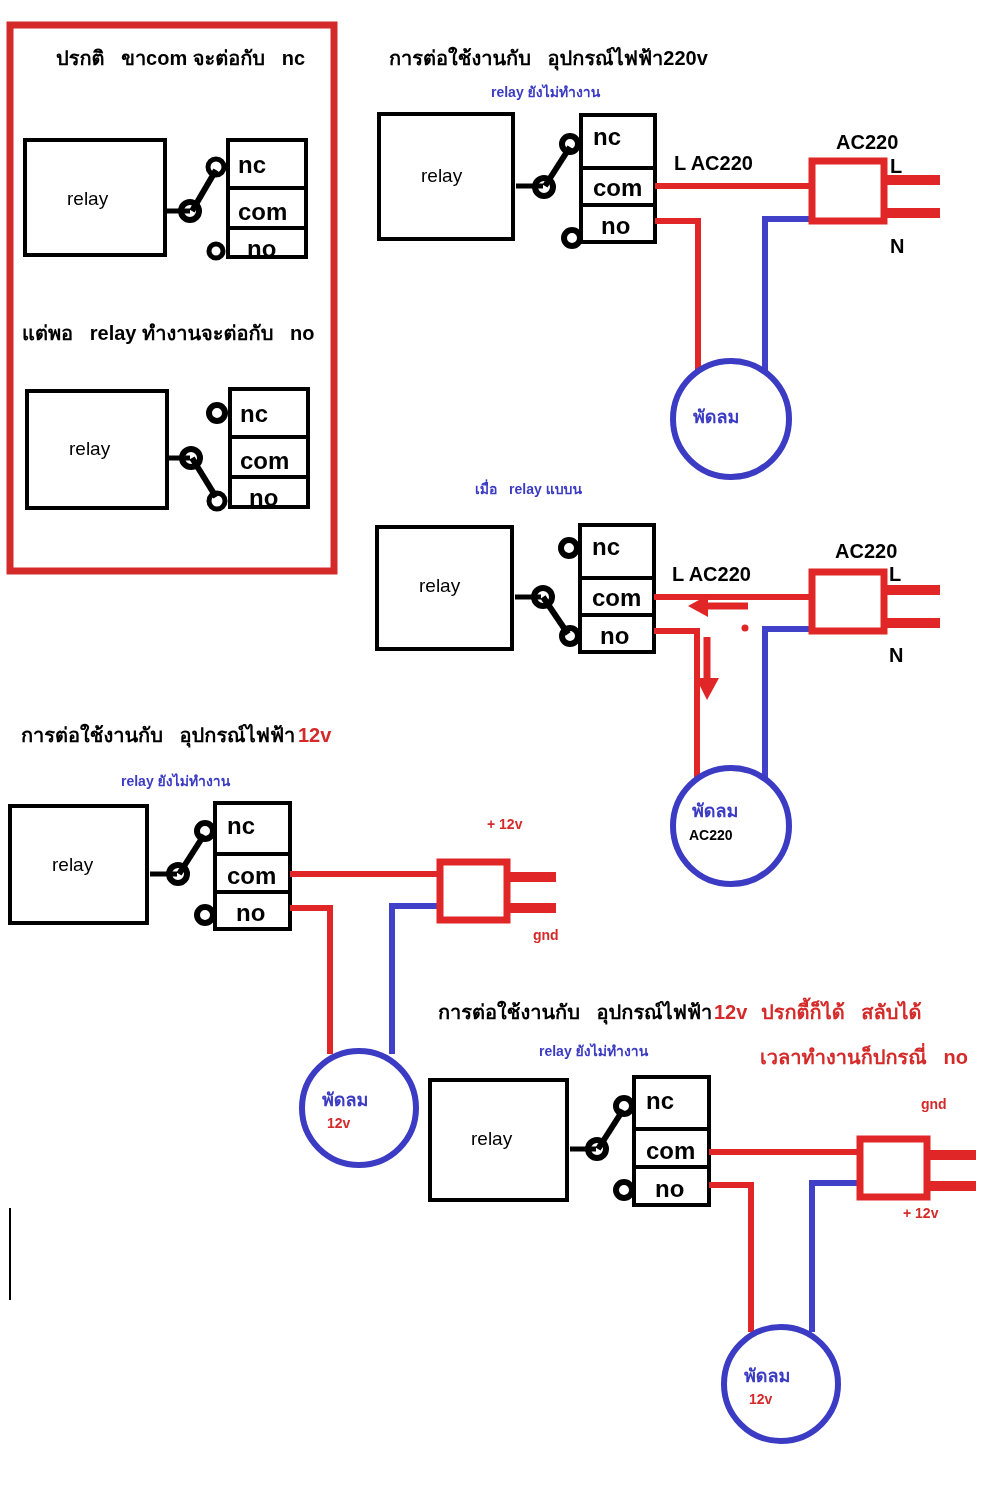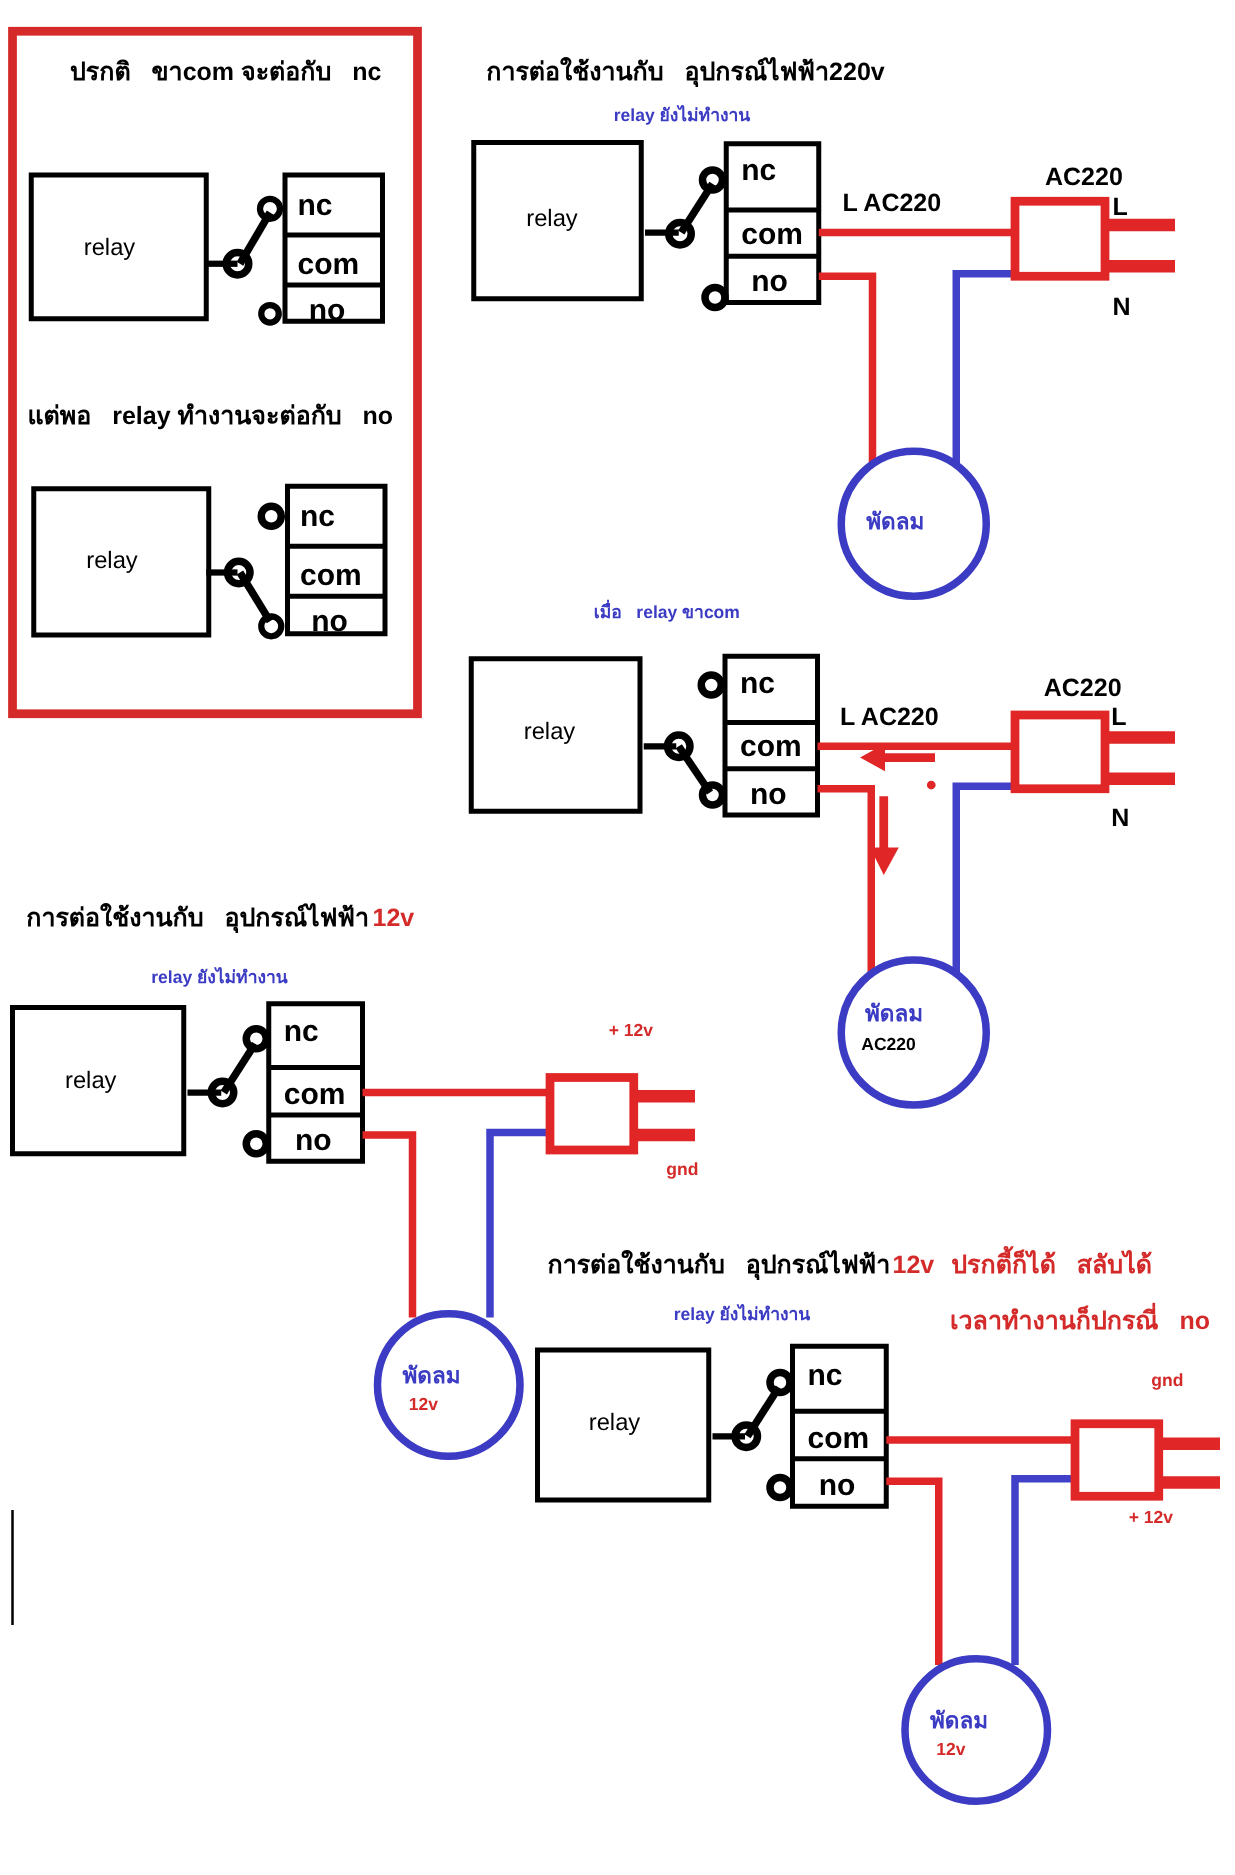--- a/index.html
+++ b/index.html
@@ -151,21 +151,21 @@
   <div class="lbl relaytxt" style="left:421px;top:165px;">relay</div>
   <div class="lbl term" style="left:593px;top:123px;">nc</div>
   <div class="lbl term" style="left:593px;top:174px;">com</div>
   <div class="lbl term" style="left:601px;top:212px;">no</div>
   <div class="lbl blk t20" style="left:674px;top:152px;">L AC220</div>
   <div class="lbl blk t20" style="left:836px;top:131px;">AC220</div>
   <div class="lbl blk t20" style="left:890px;top:155px;">L</div>
   <div class="lbl blk t20" style="left:890px;top:235px;">N</div>
   <div class="lbl blue t18" style="left:693px;top:407px;">พัดลม</div>
 
-  <div class="lbl blue t19" style="left:475px;top:481px;">เมื่อ   relay ขาcom</div>
+  <div class="lbl blue t19" style="left:475px;top:481px;">เมื่อ   relay แบบน</div>
   <div class="lbl relaytxt" style="left:419px;top:575px;">relay</div>
   <div class="lbl term" style="left:592px;top:533px;">nc</div>
   <div class="lbl term" style="left:592px;top:584px;">com</div>
   <div class="lbl term" style="left:600px;top:622px;">no</div>
   <div class="lbl blk t20" style="left:672px;top:563px;">L AC220</div>
   <div class="lbl blk t20" style="left:835px;top:540px;">AC220</div>
   <div class="lbl blk t20" style="left:889px;top:563px;">L</div>
   <div class="lbl blk t20" style="left:889px;top:644px;">N</div>
   <div class="lbl blue t18" style="left:692px;top:801px;">พัดลม</div>
   <div class="lbl blk t19" style="left:689px;top:827px;">AC220</div>

